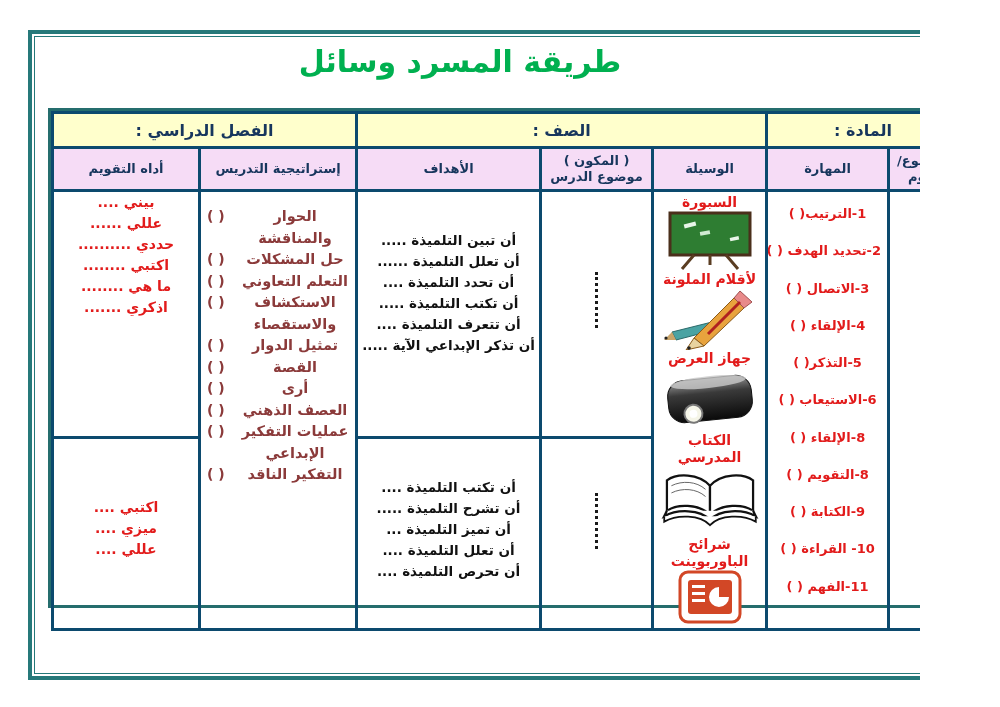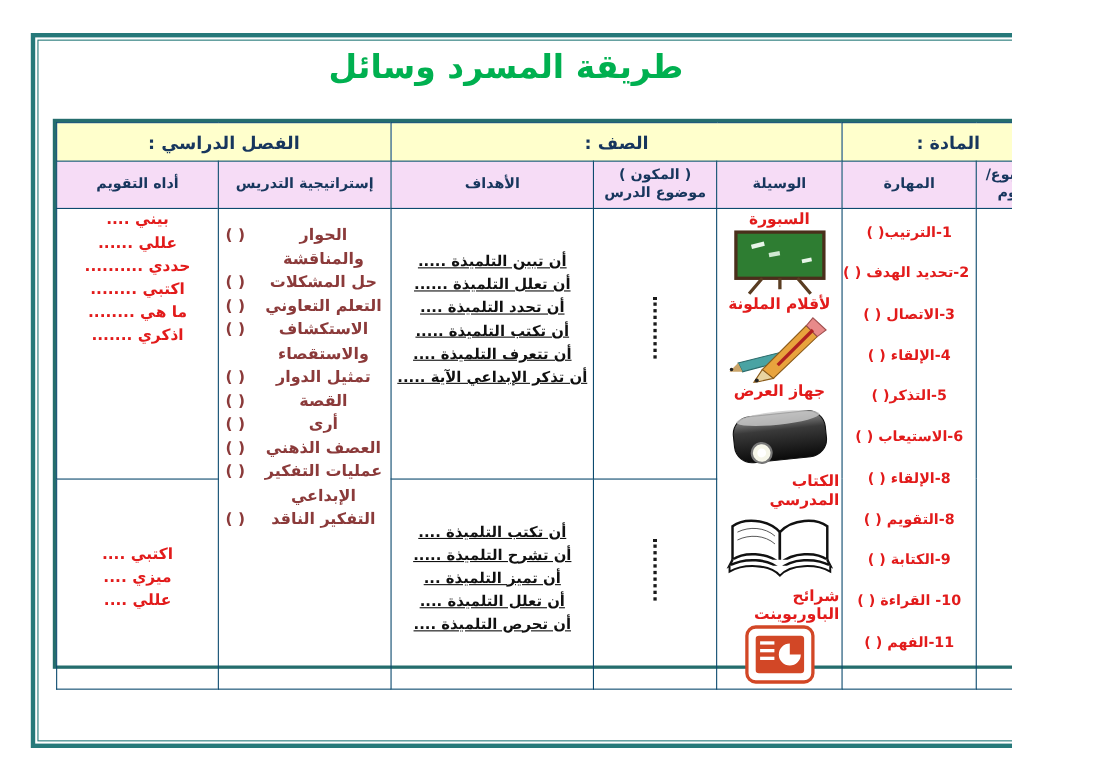--- a/index.html
+++ b/index.html
@@ -9,44 +9,44 @@
   .page-border{position:absolute;left:28px;top:30px;width:936px;height:650px;
                border:4px solid #26797a;box-sizing:border-box;}
   .page-inner{position:absolute;inset:2px;border:1px solid #26797a;}
   
   .title{position:absolute;top:44px;left:0;width:100%;margin:0;text-align:center;
          color:#00b050;font-size:30px;font-weight:bold;direction:rtl;}
   
   .tablewrap{position:absolute;left:48px;top:108px;width:907px;height:494px;
              border:3px solid #256d6d;box-sizing:content-box;background:#fff;}
   table{border-collapse:collapse;table-layout:fixed;width:907px;height:494px;direction:rtl;}
-  td{border:1px solid #0c4a6e;vertical-align:top;overflow:hidden;padding:0;box-sizing:border-box;}
+  td{border:3px solid #0c4a6e;vertical-align:top;overflow:hidden;padding:0;box-sizing:border-box;}
   tr.h1 td{background:#ffffcc;color:#17365d;font-weight:bold;font-size:16px;
            text-align:center;vertical-align:middle;}
   tr.h2 td{background:#f6dcf6;color:#17365d;font-weight:bold;font-size:13px;
            text-align:center;vertical-align:middle;line-height:1.25;}
   td.c-weekhead{font-size:11.5px;}
   
   .skill-list{display:flex;flex-direction:column;justify-content:space-between;
               height:100%;box-sizing:border-box;padding:14px 6px 34px;gap:13px;}
   .skill-item{color:#e21b1b;font-weight:bold;font-size:13px;text-align:center;
               direction:rtl;white-space:nowrap;}
   
   .means-col{display:flex;flex-direction:column;justify-content:space-between;align-items:center;
              height:100%;box-sizing:border-box;padding:2px 2px 4px;}
-  .means-label{color:#e21b1b;font-weight:bold;font-size:14px;text-align:right;
+  .means-label{color:#e21b1b;font-weight:bold;font-size:14px;text-align:center;
                direction:rtl;line-height:1.2;}
   .means-icon{display:block;}
   
   .dots{width:0;height:56px;border-left:3px dotted #1a1a1a;margin:0 auto;}
   .dots.d1{margin-top:80px;}
   .dots.d2{margin-top:54px;}
   
   .obj-list{direction:rtl;text-align:center;color:#111;font-weight:bold;font-size:13.5px;
-            line-height:21px;text-decoration:underline;}
+            line-height:21px;}
   .obj-list.r1{padding-top:38px;}
   .obj-list.r2{padding-top:38px;}
   
   .strat-list{padding:14px 6px 0;}
   .strat-row{display:flex;direction:ltr;align-items:baseline;line-height:21.5px;}
   .strat-paren{width:34px;text-align:left;color:#8b3a3a;font-weight:bold;font-size:14px;}
   .strat-label{flex:1;text-align:center;direction:rtl;color:#8b3a3a;font-weight:bold;font-size:14.5px;}
   
   .eval-list{direction:rtl;text-align:center;color:#e21b1b;font-weight:bold;font-size:14px;
              line-height:21px;}

